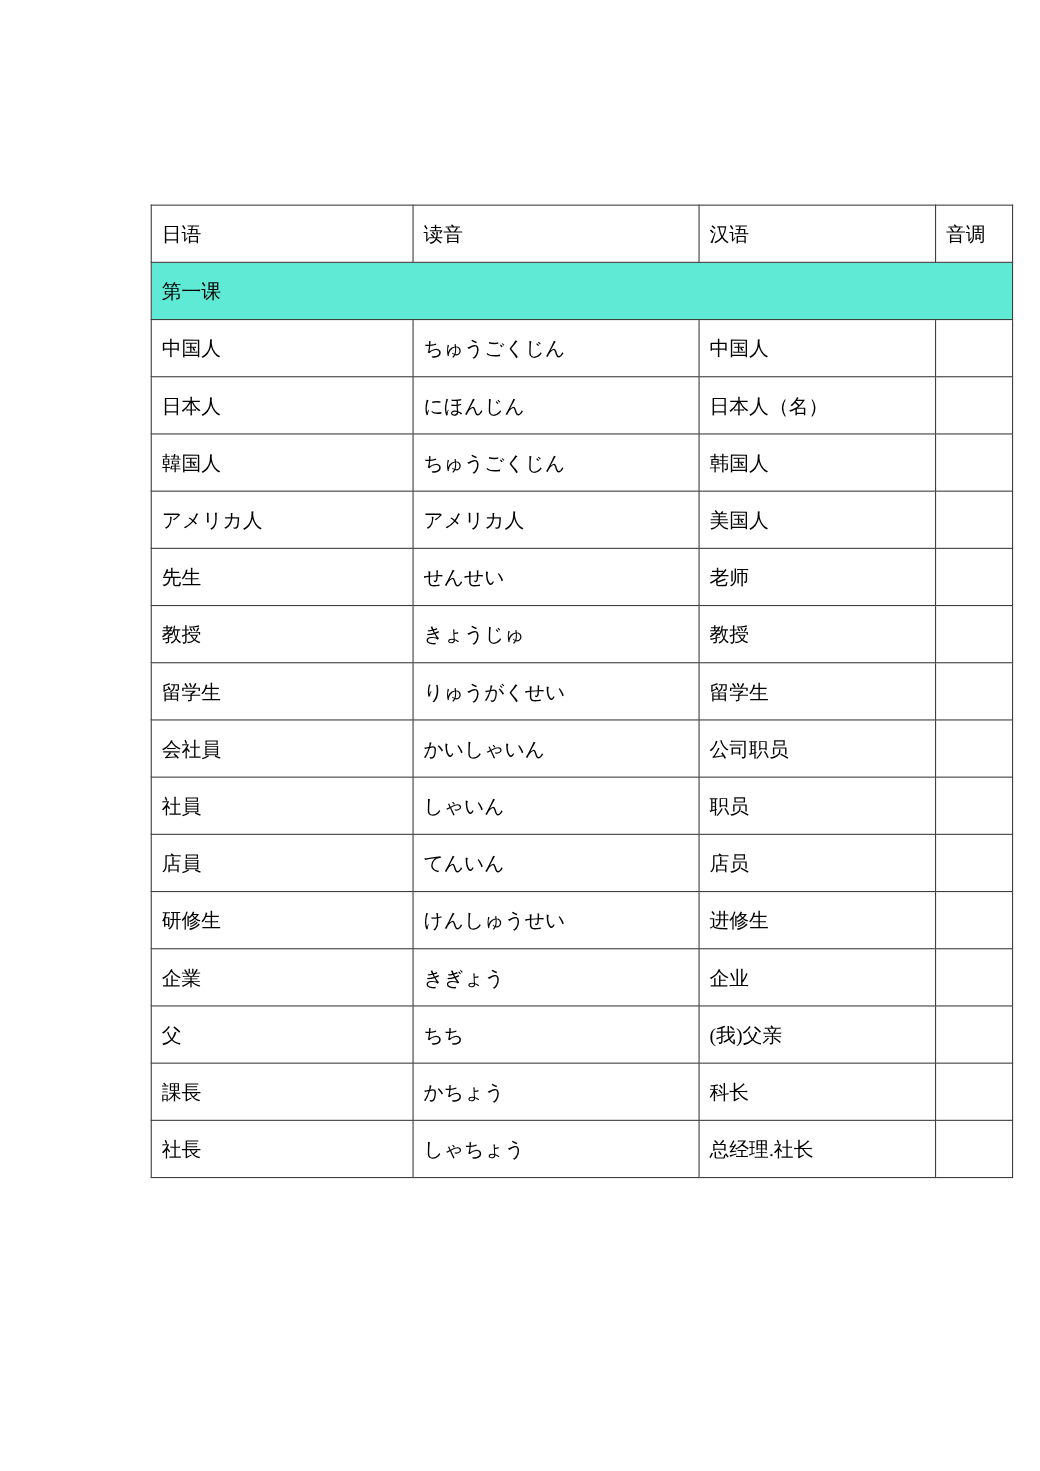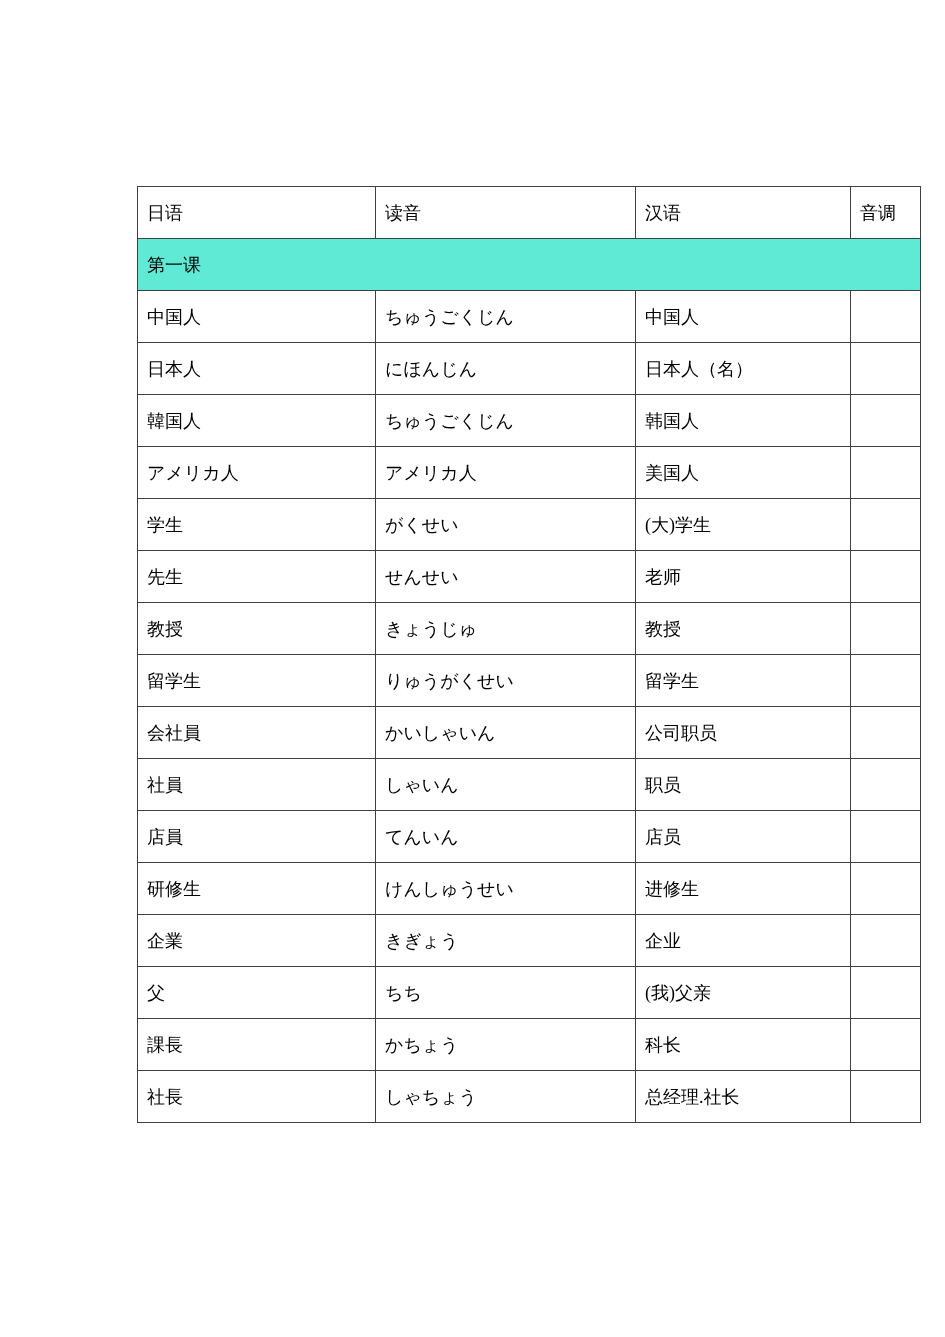--- a/index.html
+++ b/index.html
@@ -115,26 +115,20 @@
           <td>韩国人</td>
           <td class="pitch-cell"></td>
         </tr>
         <tr>
           <td>アメリカ人</td>
           <td>アメリカ人</td>
           <td>美国人</td>
           <td class="pitch-cell"></td>
         </tr>
         <tr>
-          <td>学生</td>
-          <td>がくせい</td>
-          <td>(大)学生</td>
-          <td class="pitch-cell"></td>
-        </tr>
-        <tr>
           <td>先生</td>
           <td>せんせい</td>
           <td>老师</td>
           <td class="pitch-cell"></td>
         </tr>
         <tr>
           <td>教授</td>
           <td>きょうじゅ</td>
           <td>教授</td>
           <td class="pitch-cell"></td>

